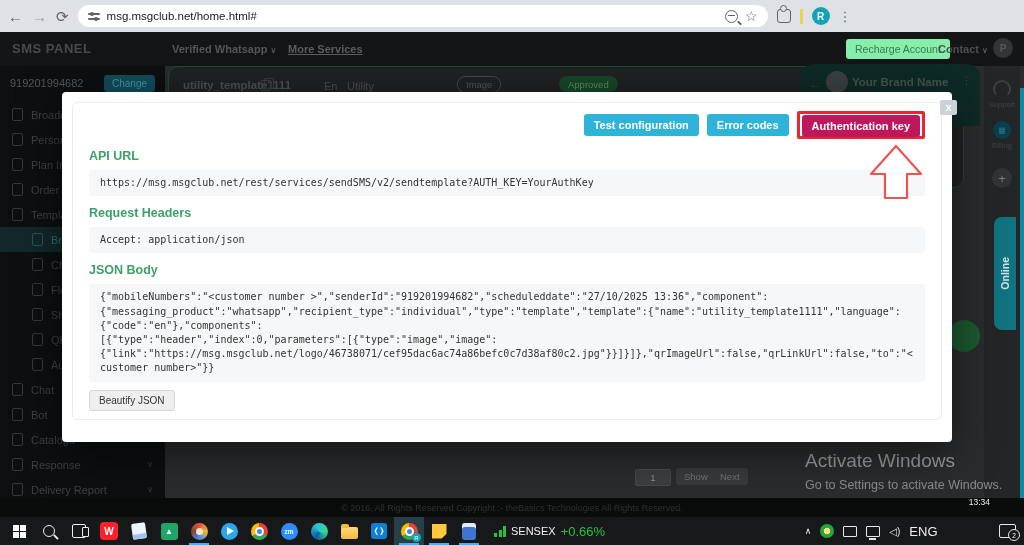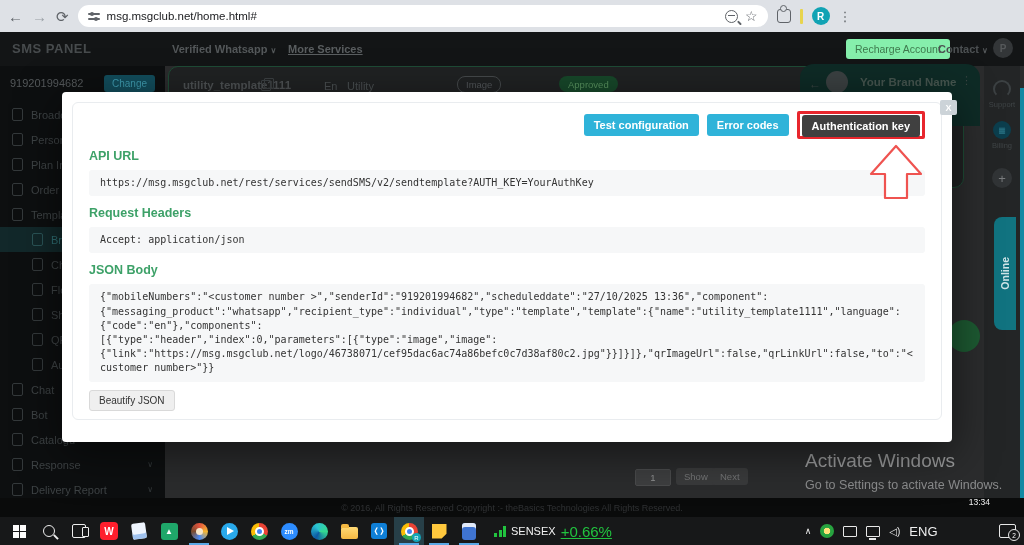--- a/index.html
+++ b/index.html
@@ -58,21 +58,21 @@
   .tplcard{position:absolute;left:168px;top:34px;width:794px;height:120px;background:#202223;border:1px solid #1e4c36;border-radius:10px;}
   .tplname{position:absolute;left:14px;top:12px;font-size:11.5px;color:#4e5254;font-weight:bold;}
   .copyic{position:absolute;left:92px;top:13px;width:8px;height:9px;border:1.2px solid #3c4143;border-radius:1px;}
   .copyic:before{content:"";position:absolute;left:2px;top:-3px;width:8px;height:9px;border:1.2px solid #3c4143;border-radius:1px;}
   .tplmeta{position:absolute;top:13px;font-size:11px;color:#4b5052;}
   .badge-img{position:absolute;left:288px;top:9px;border:1px solid #45494b;color:#53575a;font-size:9.5px;border-radius:8px;padding:2px 8px;}
   .badge-ok{position:absolute;left:390px;top:9px;background:#17482a;color:#58935f;font-size:9.5px;border-radius:9px;padding:2.5px 9px;}
   .waprev{position:absolute;left:800px;top:32px;width:180px;height:62px;background:#0e2b26;border-radius:14px 14px 0 0;}
   .wback{position:absolute;left:9px;top:13px;color:#3a4542;font-size:12px;}
   .wavatar{position:absolute;left:26px;top:7px;width:22px;height:22px;border-radius:50%;background:#3b4142;}
-  .wtitle{position:absolute;left:60px;top:12px;font-size:11.5px;font-weight:bold;color:#46554f;}
+  .wtitle{position:absolute;left:52px;top:12px;font-size:11.5px;font-weight:bold;color:#46554f;}
   .wdots{position:absolute;right:8px;top:10px;color:#3a4542;font-size:11px;}
   .rail{position:absolute;right:4px;top:34px;width:36px;bottom:19px;background:#232526;}
   .supic{margin:14px auto 2px;width:14px;height:14px;border:2px solid #3c4143;border-radius:50%;border-bottom-color:transparent;}
   .raillab{text-align:center;font-size:7.5px;color:#3f4446;}
   .bilic{margin:12px auto 2px;width:18px;height:18px;border-radius:50%;background:#0c3e4d;color:#2d7a8c;font-size:8px;display:flex;align-items:center;justify-content:center;}
   .plusic{margin:18px auto 0;width:20px;height:20px;border-radius:50%;background:#313436;color:#7b7d7f;font-size:13px;display:flex;align-items:center;justify-content:center;}
   .online{position:absolute;right:8px;top:185px;width:22px;height:113px;background:#117380;border-radius:8px 0 0 8px;display:flex;align-items:center;justify-content:center;}
   .online span{writing-mode:vertical-rl;transform:rotate(180deg);color:#cfe4e7;font-size:10.5px;font-weight:bold;}
   .scrollstrip{position:absolute;right:0;top:56px;bottom:0;width:4px;background:#1289a3;}
   .fab{position:absolute;left:948px;top:288px;width:32px;height:32px;border-radius:50%;background:#1d5a32;z-index:10;}
@@ -83,21 +83,21 @@
   .footerstrip{position:absolute;left:0;right:0;bottom:0;height:19px;background:#0a0b0b;display:flex;align-items:center;justify-content:center;}
   .footertxt{font-size:9px;color:#2f3133;}
 
   
   .modal{position:absolute;left:62px;top:60px;width:890px;height:350px;background:#fff;border-radius:4px;box-shadow:0 10px 45px rgba(0,0,0,.55);z-index:50;}
   .mclose{position:absolute;top:8px;right:-5px;width:17px;height:15px;background:#ccd3d8;color:#fff;font-size:9px;font-weight:bold;display:flex;align-items:center;justify-content:center;border-radius:2px;z-index:60;}
   .mcard{position:absolute;left:10px;right:10px;top:10px;bottom:22px;border:1px solid #e9ecef;border-radius:6px;padding:8px 16px 8px;box-sizing:border-box;overflow:hidden;background:#fff;}
   .btnrow{display:flex;justify-content:flex-end;align-items:center;gap:8px;margin-bottom:2px;}
   .bluebtn{background:#2fb3d9;color:#fff;font-size:11px;font-weight:bold;padding:5px 10px;border-radius:3px;}
   .authwrap{border:3px solid #e8262d;padding:2px;border-radius:2px;}
-  .authbtn{background:#404040;color:#fff;font-size:11px;font-weight:bold;padding:5px 10px;border-radius:3px;}
+  .authbtn{background:#be185d;color:#fff;font-size:11px;font-weight:bold;padding:5px 10px;border-radius:3px;}
   .gh{color:#3da168;font-size:12.5px;font-weight:bold;margin:10px 0 7px;}
   .codebox{background:#f6f7f8;border-radius:3px;padding:6px 11px;font-family:"DejaVu Sans Mono",monospace;font-size:10px;color:#333;white-space:pre-wrap;word-break:break-all;line-height:1.42;}
   .beautify{display:inline-block;background:#efefef;border:1px solid #d9d9d9;border-radius:3px;padding:4px 9px;font-size:10px;color:#333;margin-top:8px;}
   .redarrow{position:absolute;left:807px;top:52px;z-index:55;}
 
   
   .taskbar{position:absolute;left:0;bottom:0;width:1024px;height:28px;background:#171819;display:flex;align-items:center;padding:0 4px;box-sizing:border-box;}
   .task{width:30px;height:28px;display:flex;align-items:center;justify-content:center;position:relative;flex:0 0 auto;}
   .task.ul:after{content:"";position:absolute;bottom:0;left:5px;right:5px;height:2px;background:#5aa9e6;}
   .task.hl{background:rgba(60,110,130,.45);}
@@ -120,21 +120,21 @@
   .edge{width:17px;height:17px;border-radius:50%;background:conic-gradient(from 210deg,#0c59a4,#2bc3d2,#35d890,#0c59a4);}
   .folder{width:17px;height:12px;background:linear-gradient(#ffd975,#f5b942);border-radius:2px;position:relative;margin-top:3px;}
   .folder:before{content:"";position:absolute;top:-3px;left:0;width:8px;height:4px;background:#f5b942;border-radius:2px 2px 0 0;}
   .vsc{width:16px;height:16px;background:#0f7fd7;border-radius:3px;color:#fff;font-size:7px;font-weight:bold;display:flex;align-items:center;justify-content:center;}
   .badgeR{position:absolute;right:3px;bottom:3px;width:9px;height:9px;border-radius:50%;background:#12a5b8;color:#fff;font-size:6px;display:flex;align-items:center;justify-content:center;}
   .sticky{width:15px;height:15px;background:#ffc83d;clip-path:polygon(0 0,100% 0,100% 68%,68% 100%,0 100%);}
   .calc{width:14px;height:17px;background:#3f74d1;border-radius:3px;box-shadow:inset 0 4px 0 rgba(255,255,255,.85);}
   .sensexic{display:flex;align-items:flex-end;gap:1.5px;height:12px;margin-right:5px;}
   .sensexic i{width:3px;background:#21c33f;display:block;}
   .senlbl{color:#f2f2f2;font-size:11px;margin-right:5px;}
-  .senchg{color:#21c33f;font-size:15px;text-decoration:underline;}
+  .senchg{color:#21c33f;font-size:13px;}
   .trayr{margin-left:auto;display:flex;align-items:center;gap:9px;padding-right:4px;}
   .chevup{color:#e8e8e8;font-size:9px;}
   .coin{width:14px;height:14px;border-radius:50%;background:radial-gradient(#ffe27a 32%,#27a33f 36%);}
   .monic{width:12px;height:9px;border:1.5px solid #e8e8e8;border-radius:1px;}
   .netic{width:12px;height:9px;border:1.5px solid #e8e8e8;border-radius:1px;position:relative;}
   .netic:after{content:"";position:absolute;left:2px;bottom:-4px;width:7px;height:1.5px;background:#e8e8e8;}
   .volic{color:#e8e8e8;font-size:10px;}
   .engtxt{color:#f0f0f0;font-size:13px;}
   .clockbox{display:flex;flex-direction:column;align-items:flex-end;color:#f0f0f0;font-size:8.5px;line-height:1.25;gap:47px;}
   .notif{width:15px;height:12px;border:1.5px solid #e8e8e8;border-radius:2px;position:relative;}

